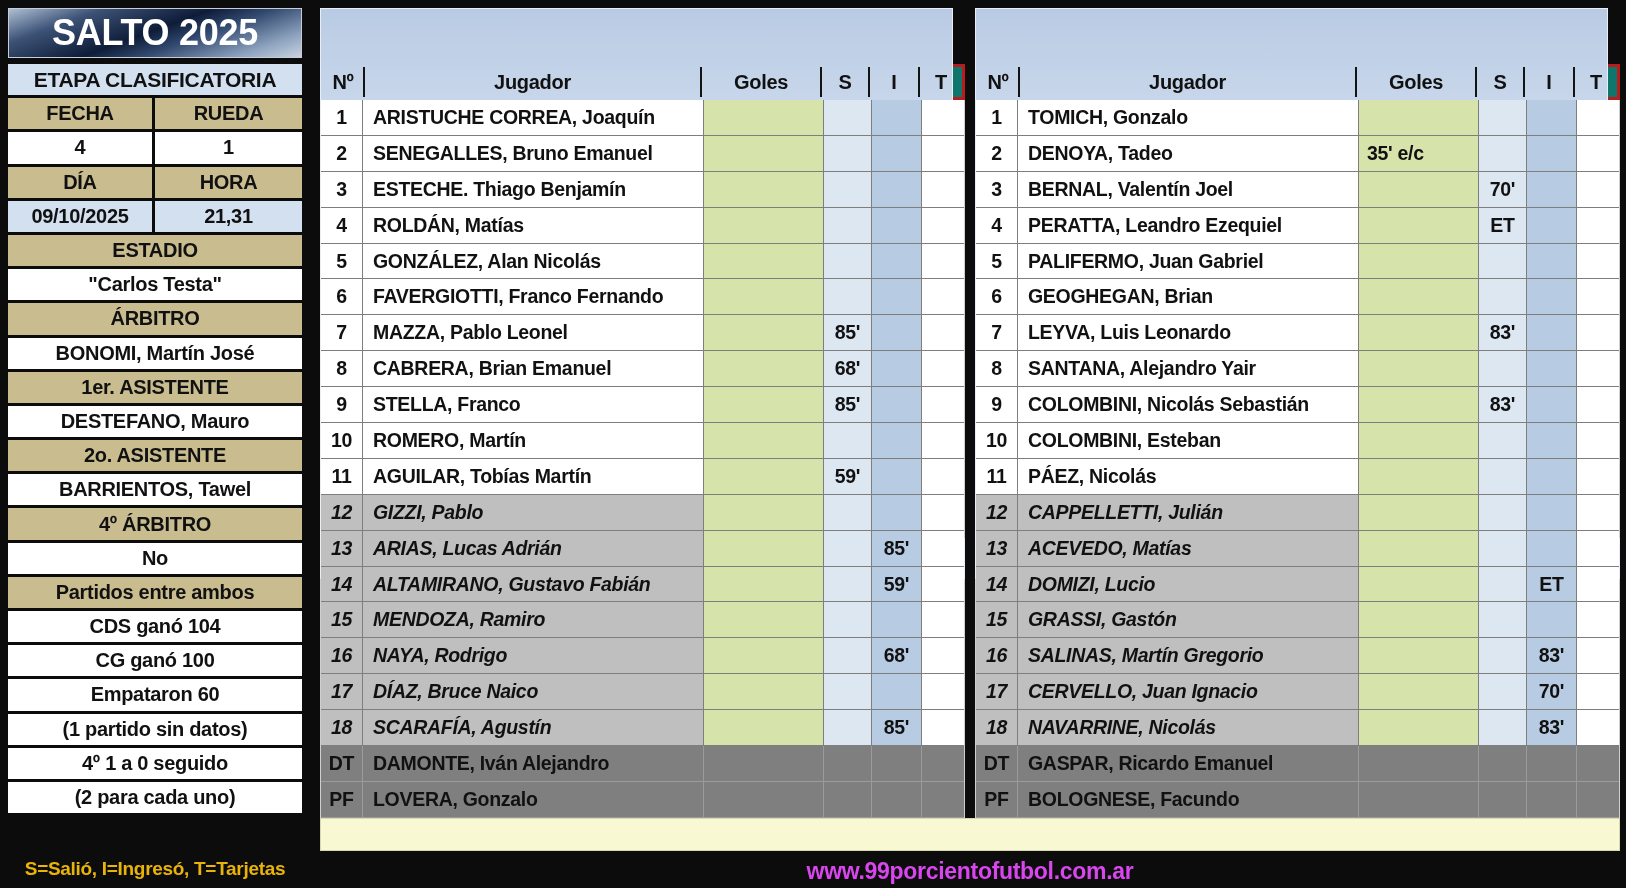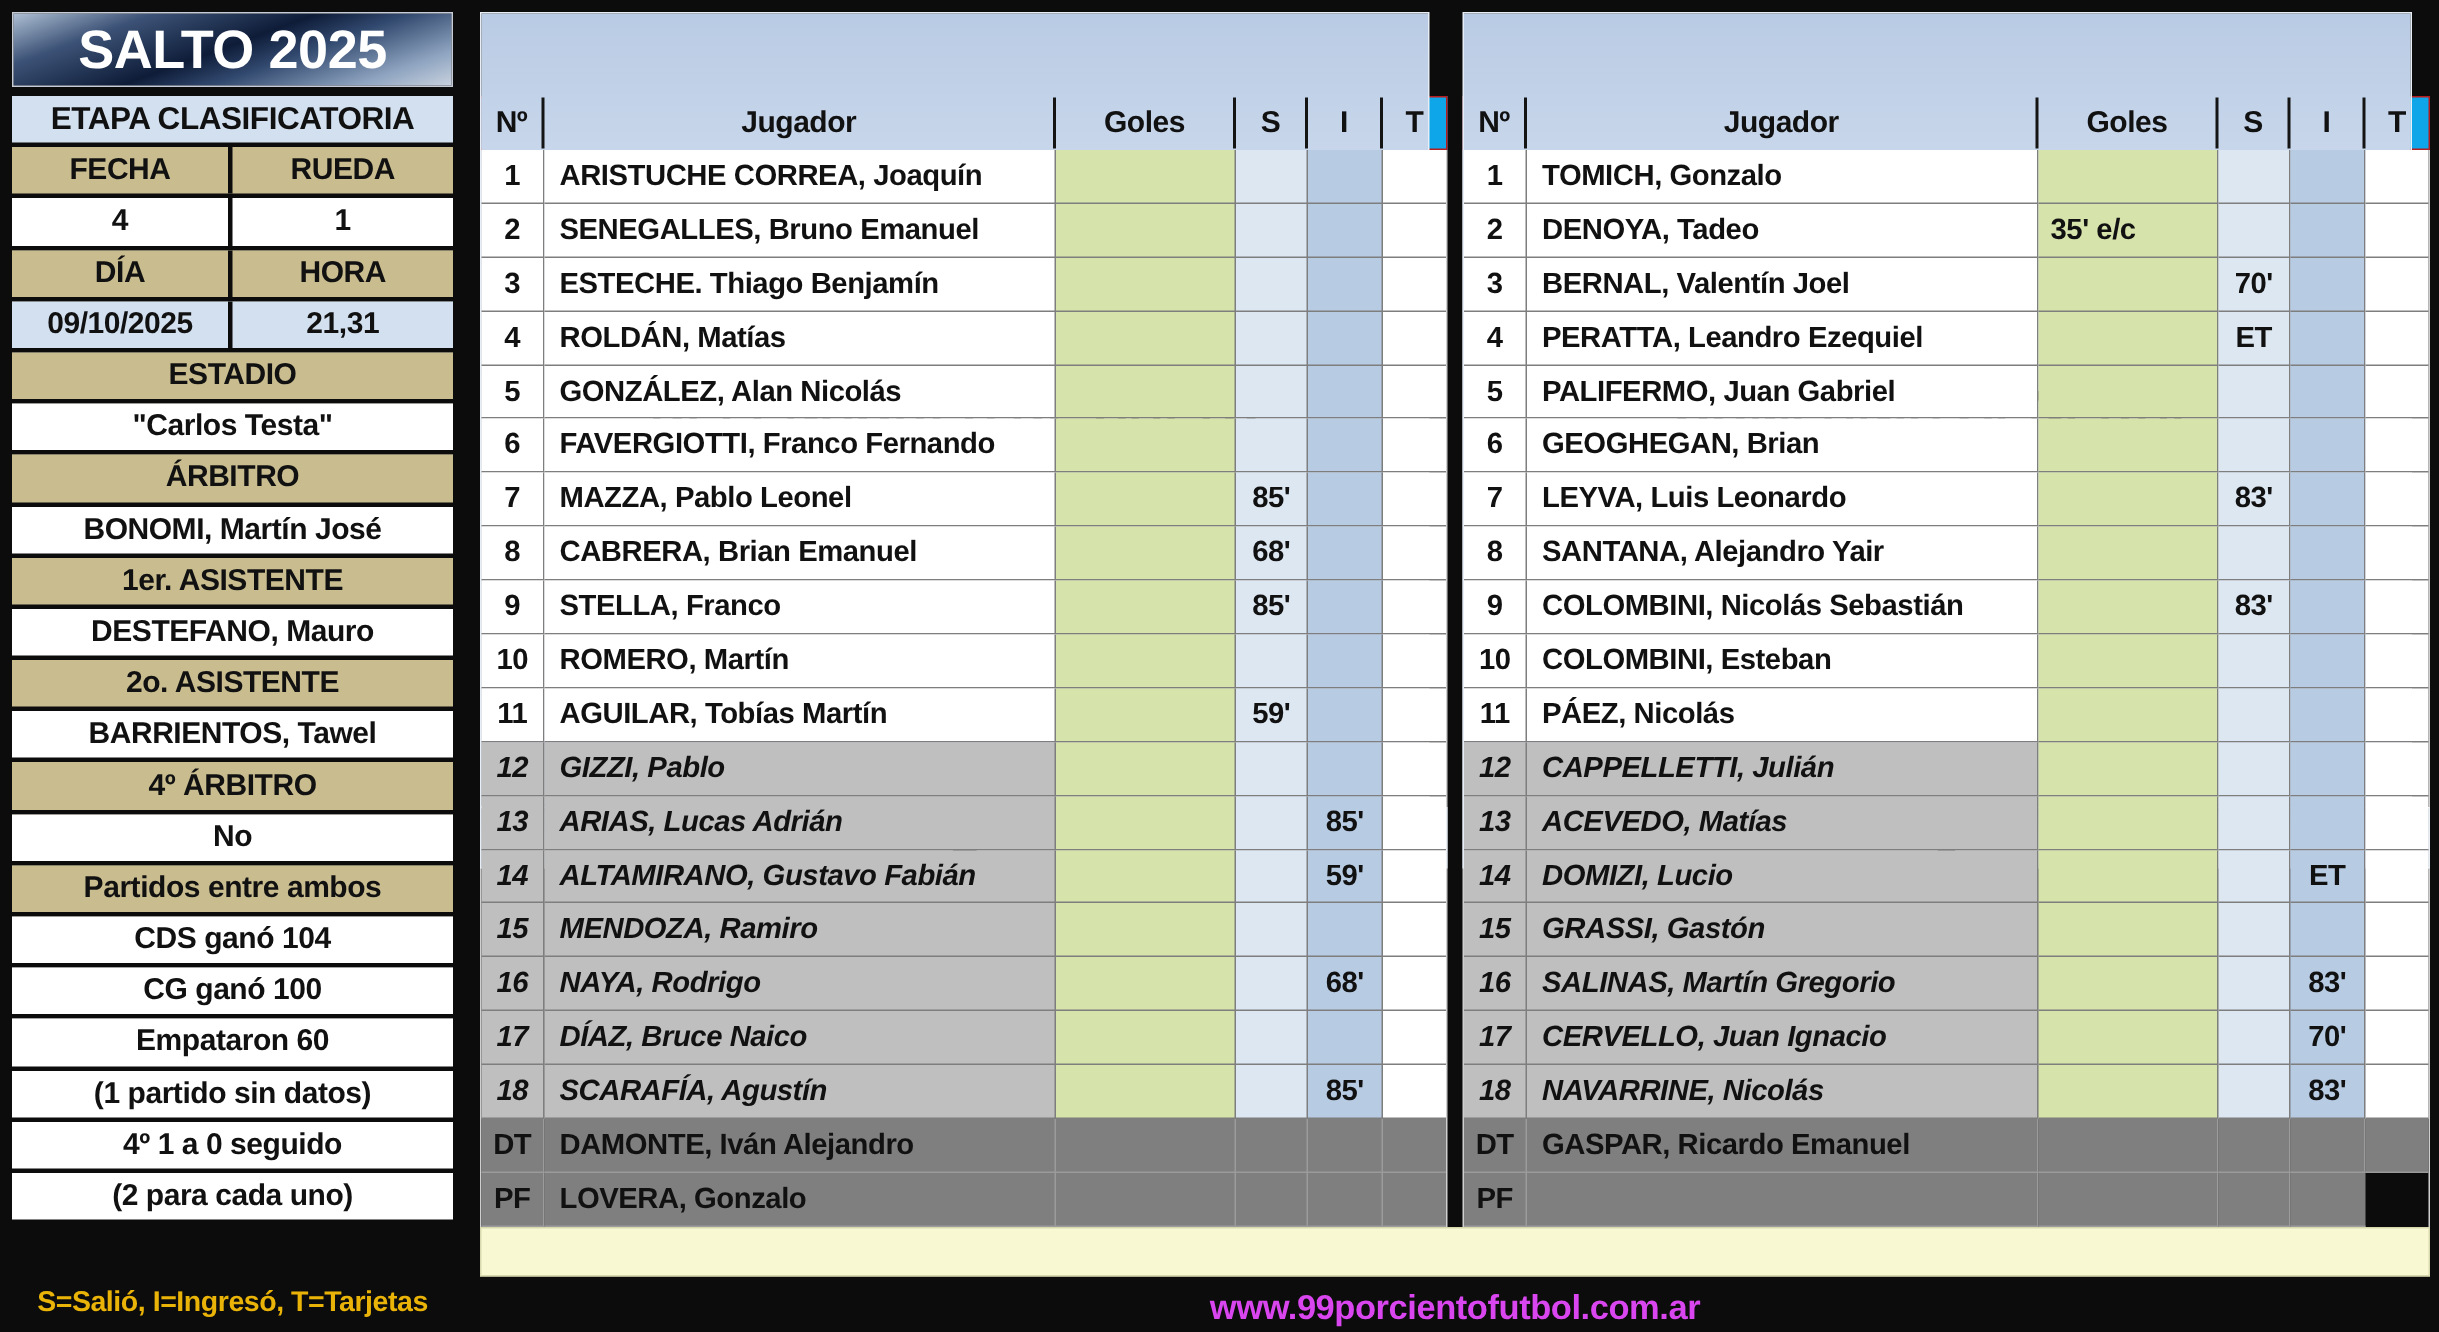--- a/index.html
+++ b/index.html
@@ -49,21 +49,21 @@
   }
   .team-score-box{
     flex:1;
     background:linear-gradient(180deg,#b9cbe4 0%,#dce6f3 42%,#edf2f9 55%,#c8d6ea 100%);
     border:1px solid #e8eef6;box-sizing:border-box;
     display:flex;align-items:center;justify-content:center;
     font-size:34px;font-weight:700;
   }
   .roster-header{
     display:grid;grid-template-columns:42px 1fr 120px 48px 50px 42px;
-    height:36px;background:#0ea5e9;border:1px solid #b91c1c;box-sizing:border-box;
+    height:36px;background:#0f766e;border:3px solid #b91c1c;box-sizing:border-box;
   }
   .roster-header .hcell{
     display:flex;align-items:center;justify-content:center;
     font-weight:700;font-size:20px;border-right:2px solid #141414;box-sizing:border-box;
   }
   .roster-header .hcell:last-child{border-right:none;}
   .roster-body{border:1px solid #cfcfcf;border-top:none;box-sizing:border-box;}
   .roster-row{
     display:grid;grid-template-columns:42px 1fr 120px 48px 50px 42px;
     height:35.9px;box-sizing:border-box;
@@ -478,20 +478,21 @@
       <div class="roster-row staff">
         <div class="cell col-num">DT</div>
         <div class="cell col-name">GASPAR, Ricardo Emanuel</div>
         <div class="cell col-goles"></div>
         <div class="cell col-s"></div>
         <div class="cell col-i"></div>
         <div class="cell col-t"></div>
       </div>
       <div class="roster-row staff">
         <div class="cell col-num">PF</div>
+        <div class="cell col-name">BOLOGNESE, Facundo</div>
         <div class="cell col-goles"></div>
         <div class="cell col-s"></div>
         <div class="cell col-i"></div>
         <div class="cell col-t"></div>
       </div>
     </div>
 </div>
 
 <div class="yellow-strip"></div>
 <div class="site-footer">www.99porcientofutbol.com.ar</div>

